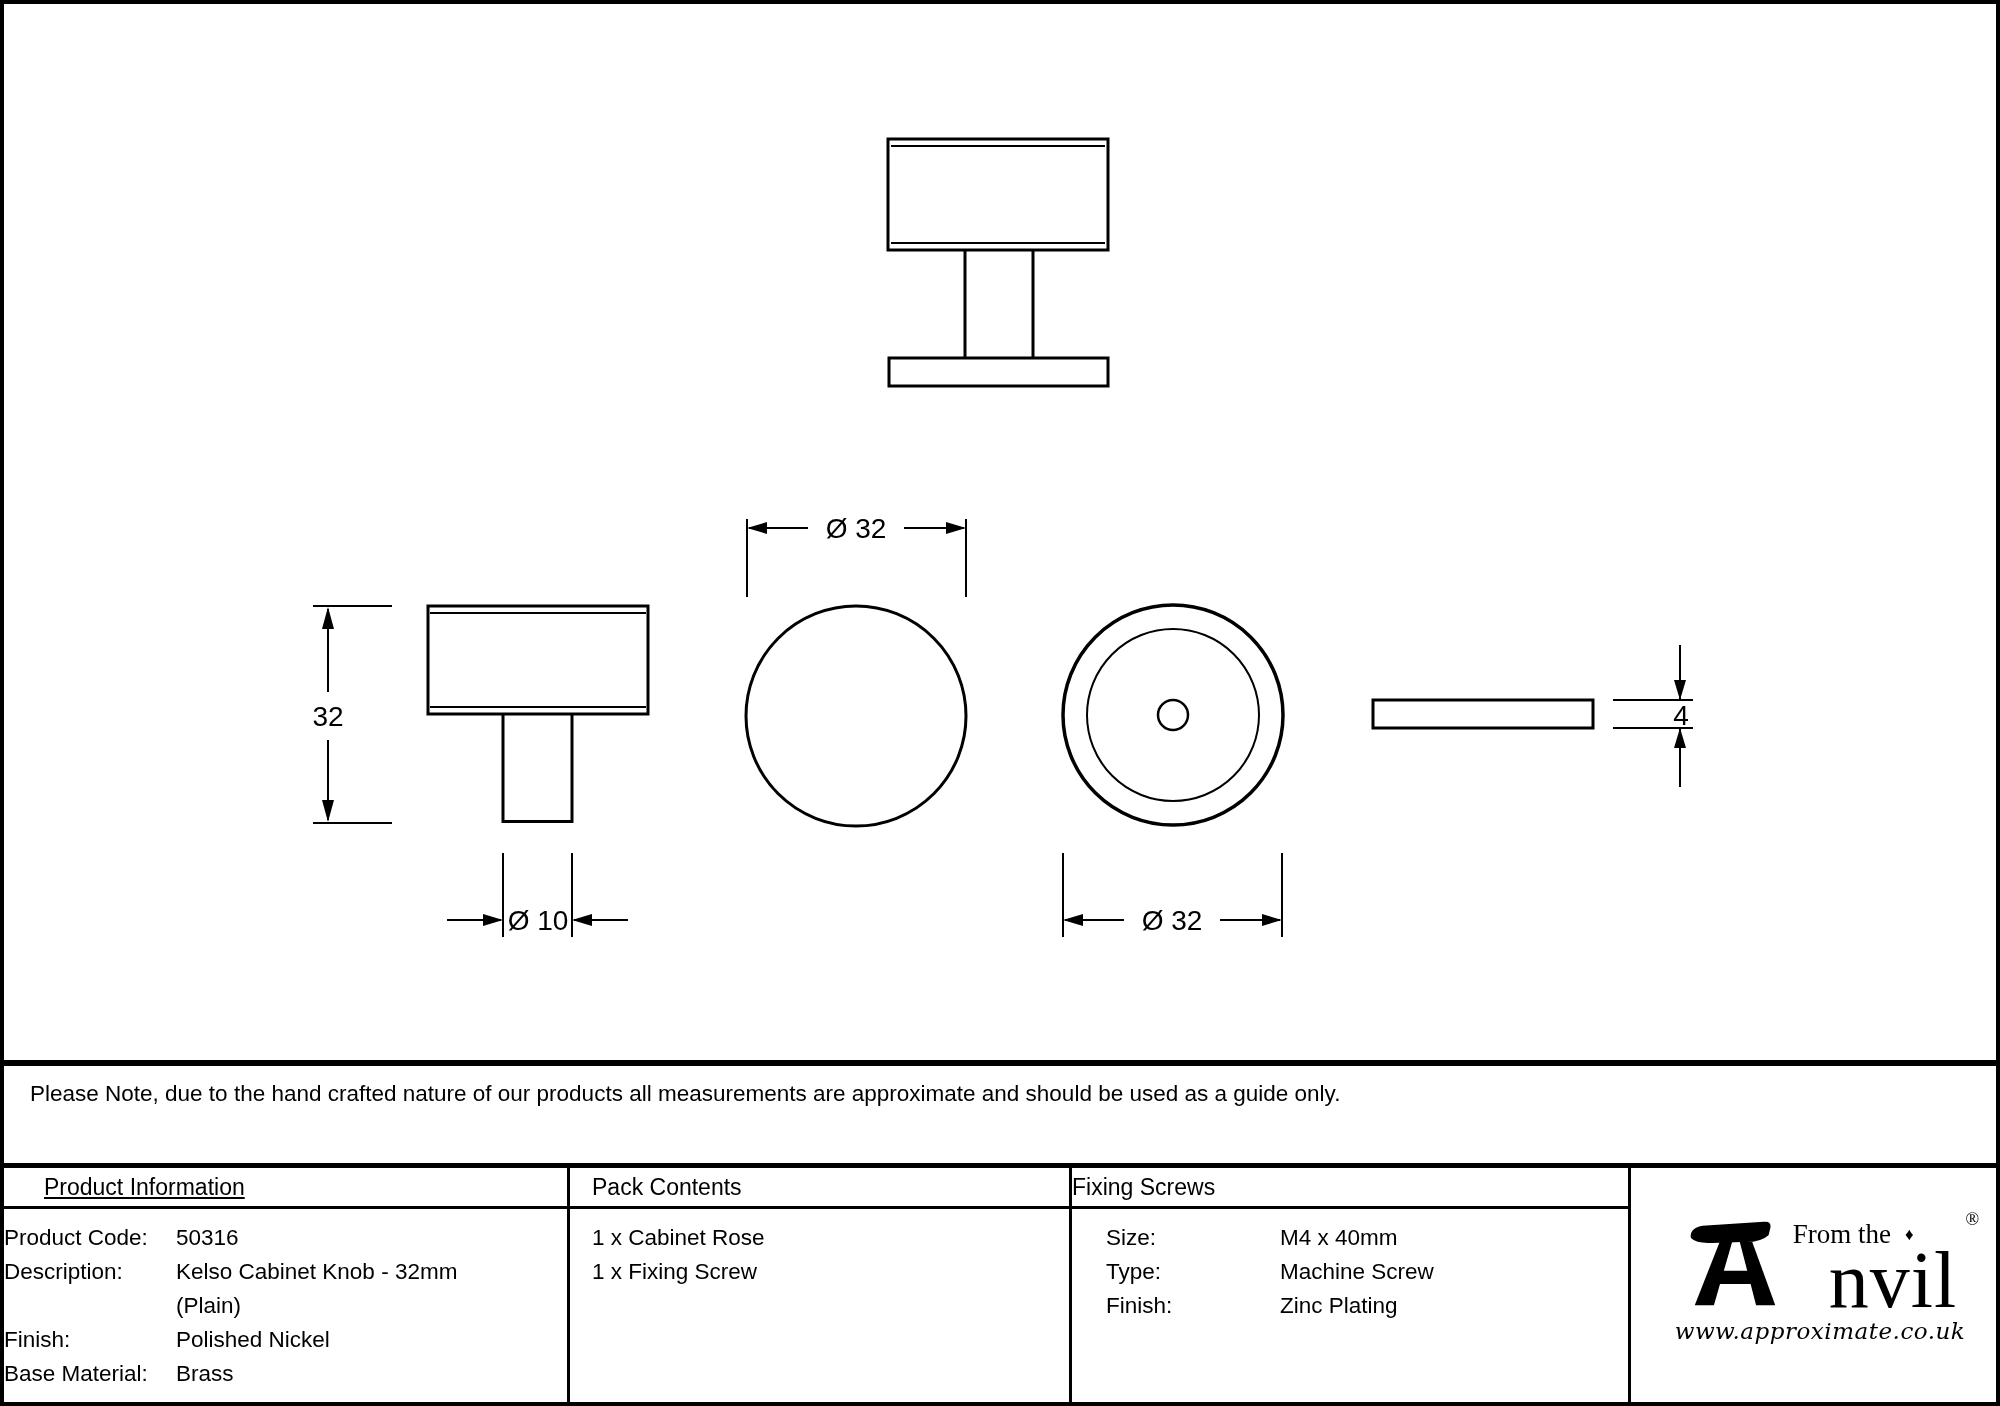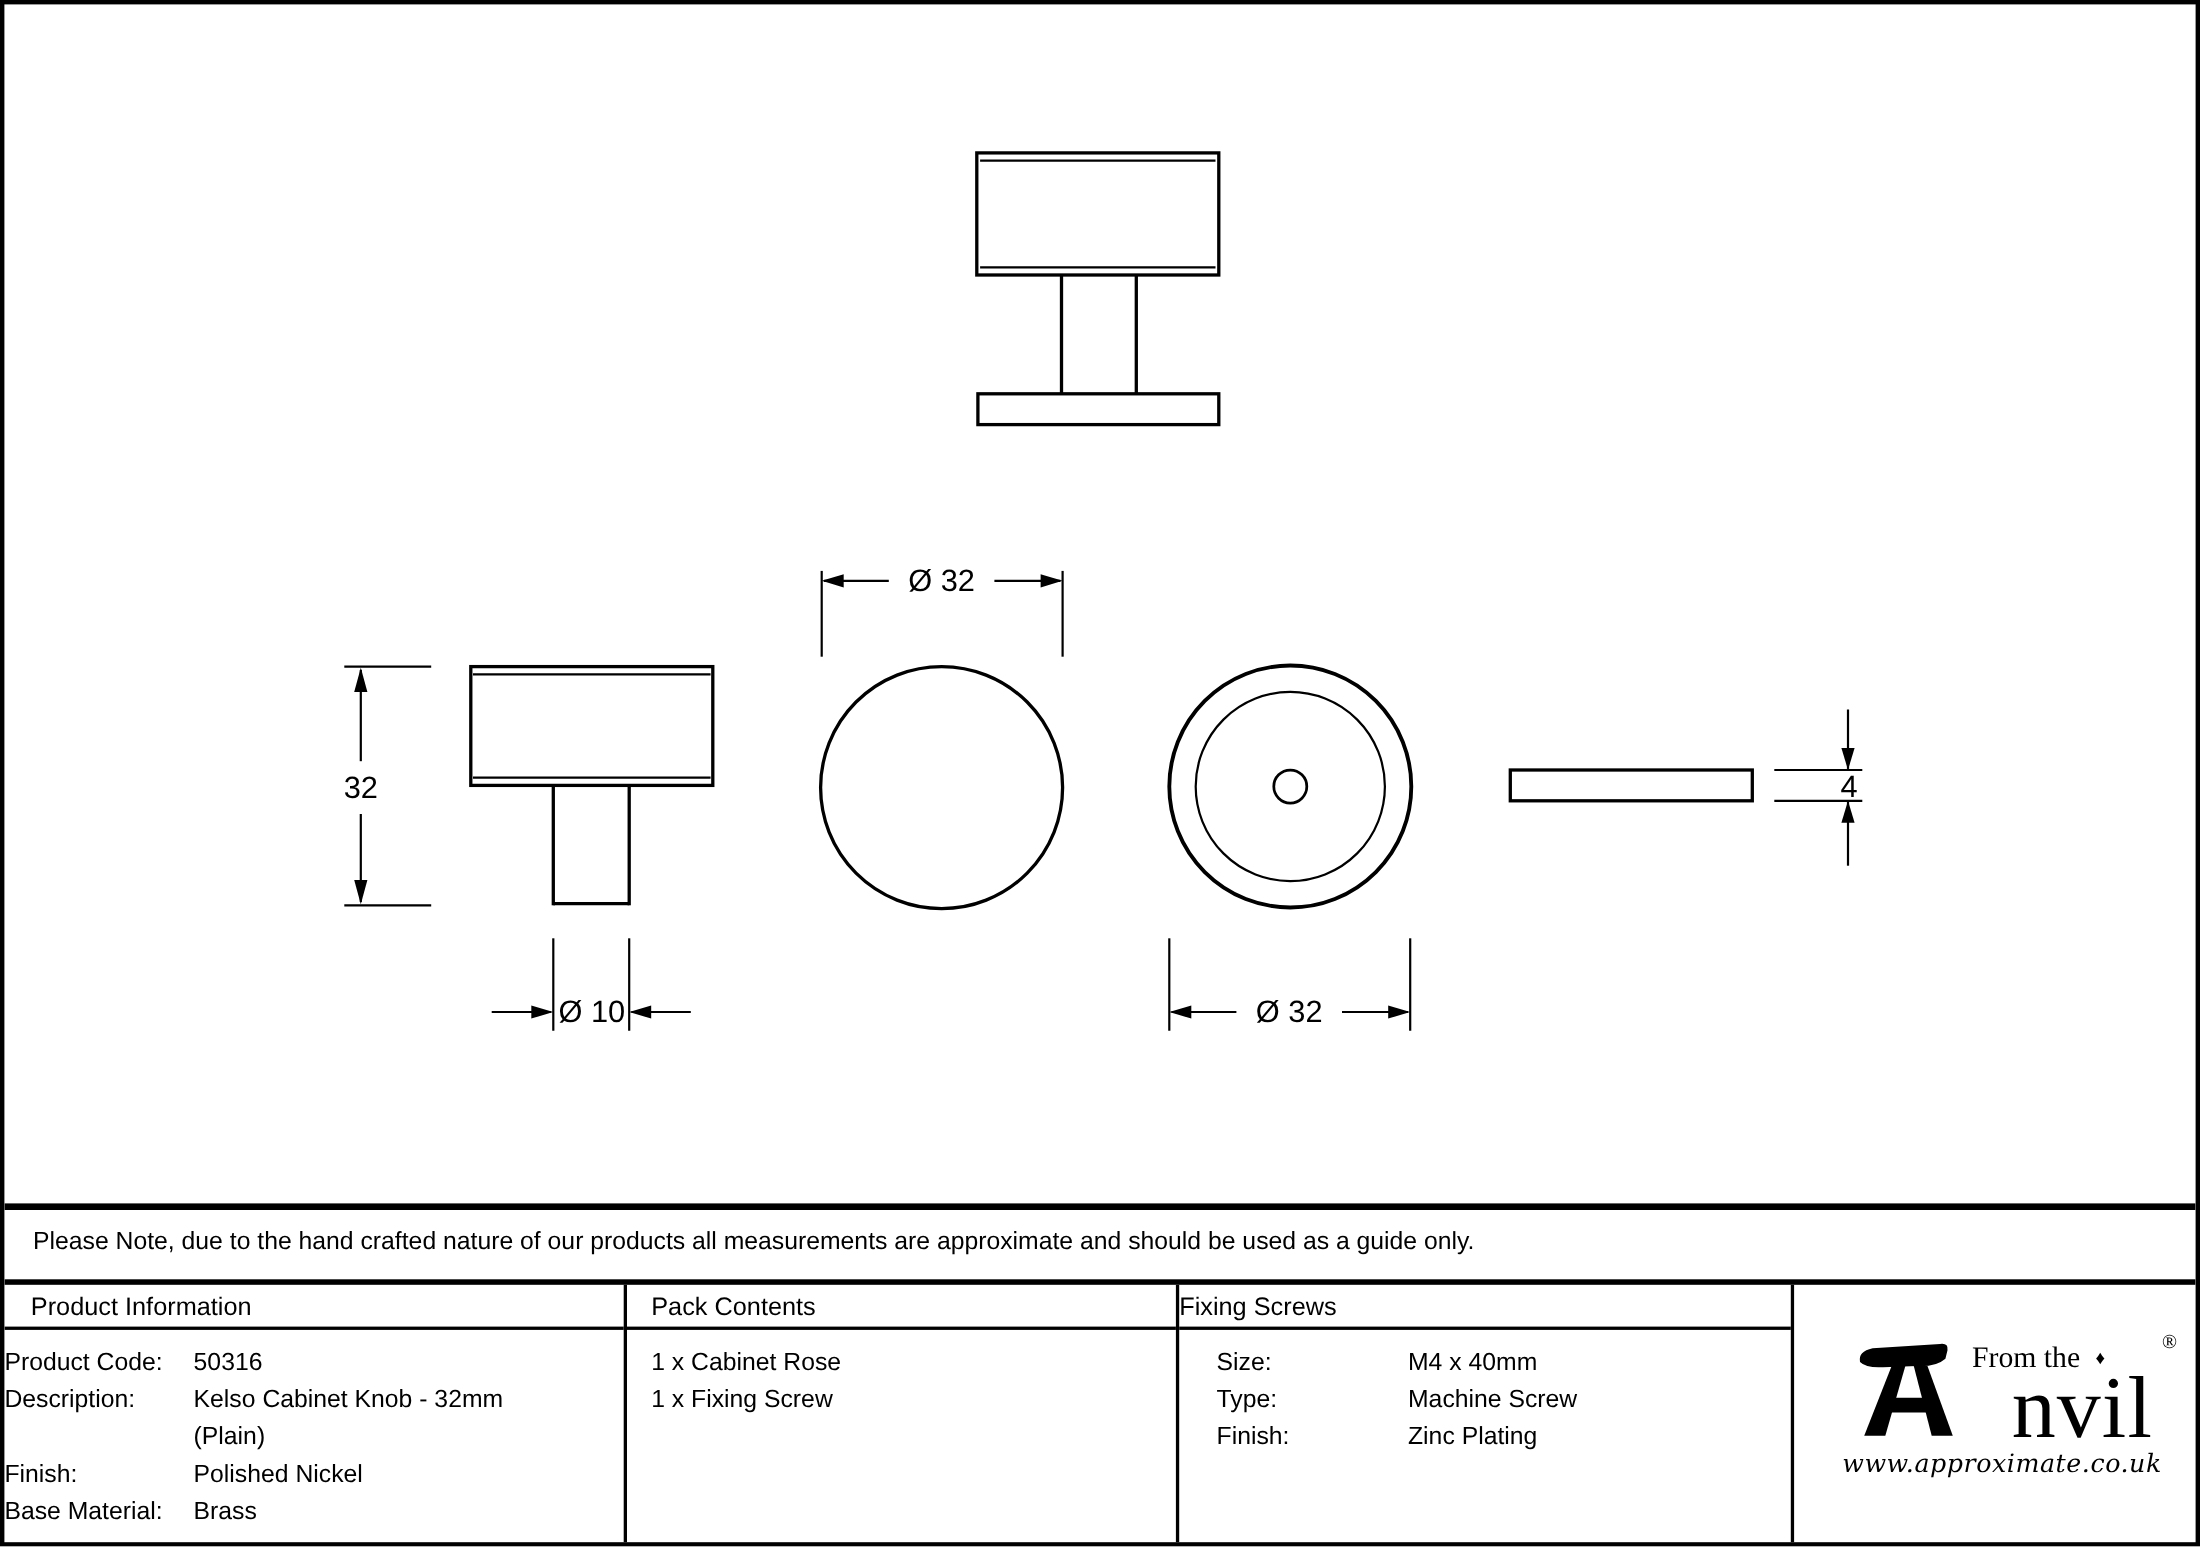--- a/index.html
+++ b/index.html
@@ -7,38 +7,38 @@
   .sheet{
     position:relative; width:2000px; height:1406px;
     background:#ffffff; border:4px solid #000;
     font-family:"Liberation Sans", sans-serif; color:#000; overflow:hidden;
   }
   .drawing{ position:absolute; left:-4px; top:-4px; }
   .dim-text{
     font-family:"Liberation Sans", sans-serif; font-size:28px; fill:#000;
   }
   .note-row{
-    position:absolute; left:0; top:1090px; width:1992px; height:61px;
+    position:absolute; left:0; top:1056px; width:1992px; height:61px;
     border-top:6px solid #000; display:flex; align-items:center;
     padding-left:26px; font-size:22.5px;
   }
   .info-table{
     position:absolute; left:0; top:1159px; width:1992px; height:243px;
     border-top:5px solid #000; display:flex;
   }
   .col{ height:100%; }
   .col1{ width:566px; border-right:3px solid #000; }
   .col2{ width:502px; border-right:3px solid #000; }
   .col3{ width:559px; border-right:3px solid #000; }
   .col4{ flex:1; display:flex; align-items:center; justify-content:center;padding-left:13px; }
   .col-header{
     height:41px; border-bottom:3px solid #000;
     display:flex; align-items:center; font-size:23px;
   }
-  .col1 .col-header{ padding-left:24px; }
+  .col1 .col-header{ padding-left:40px;text-decoration:underline; }
   .col2 .col-header{ padding-left:22px; }
   .col3 .col-header{ }
   .col-body{ padding-top:12px; font-size:22.5px; line-height:34px; }
   .col1 .col-body{ }
   .col2 .col-body{ padding-left:22px; }
   .col3 .col-body{ padding-left:34px; }
   .kv{ display:flex; }
   .col1 .kv .k{ flex:0 0 172px; }
   .col3 .kv .k{ flex:0 0 174px; }
   

